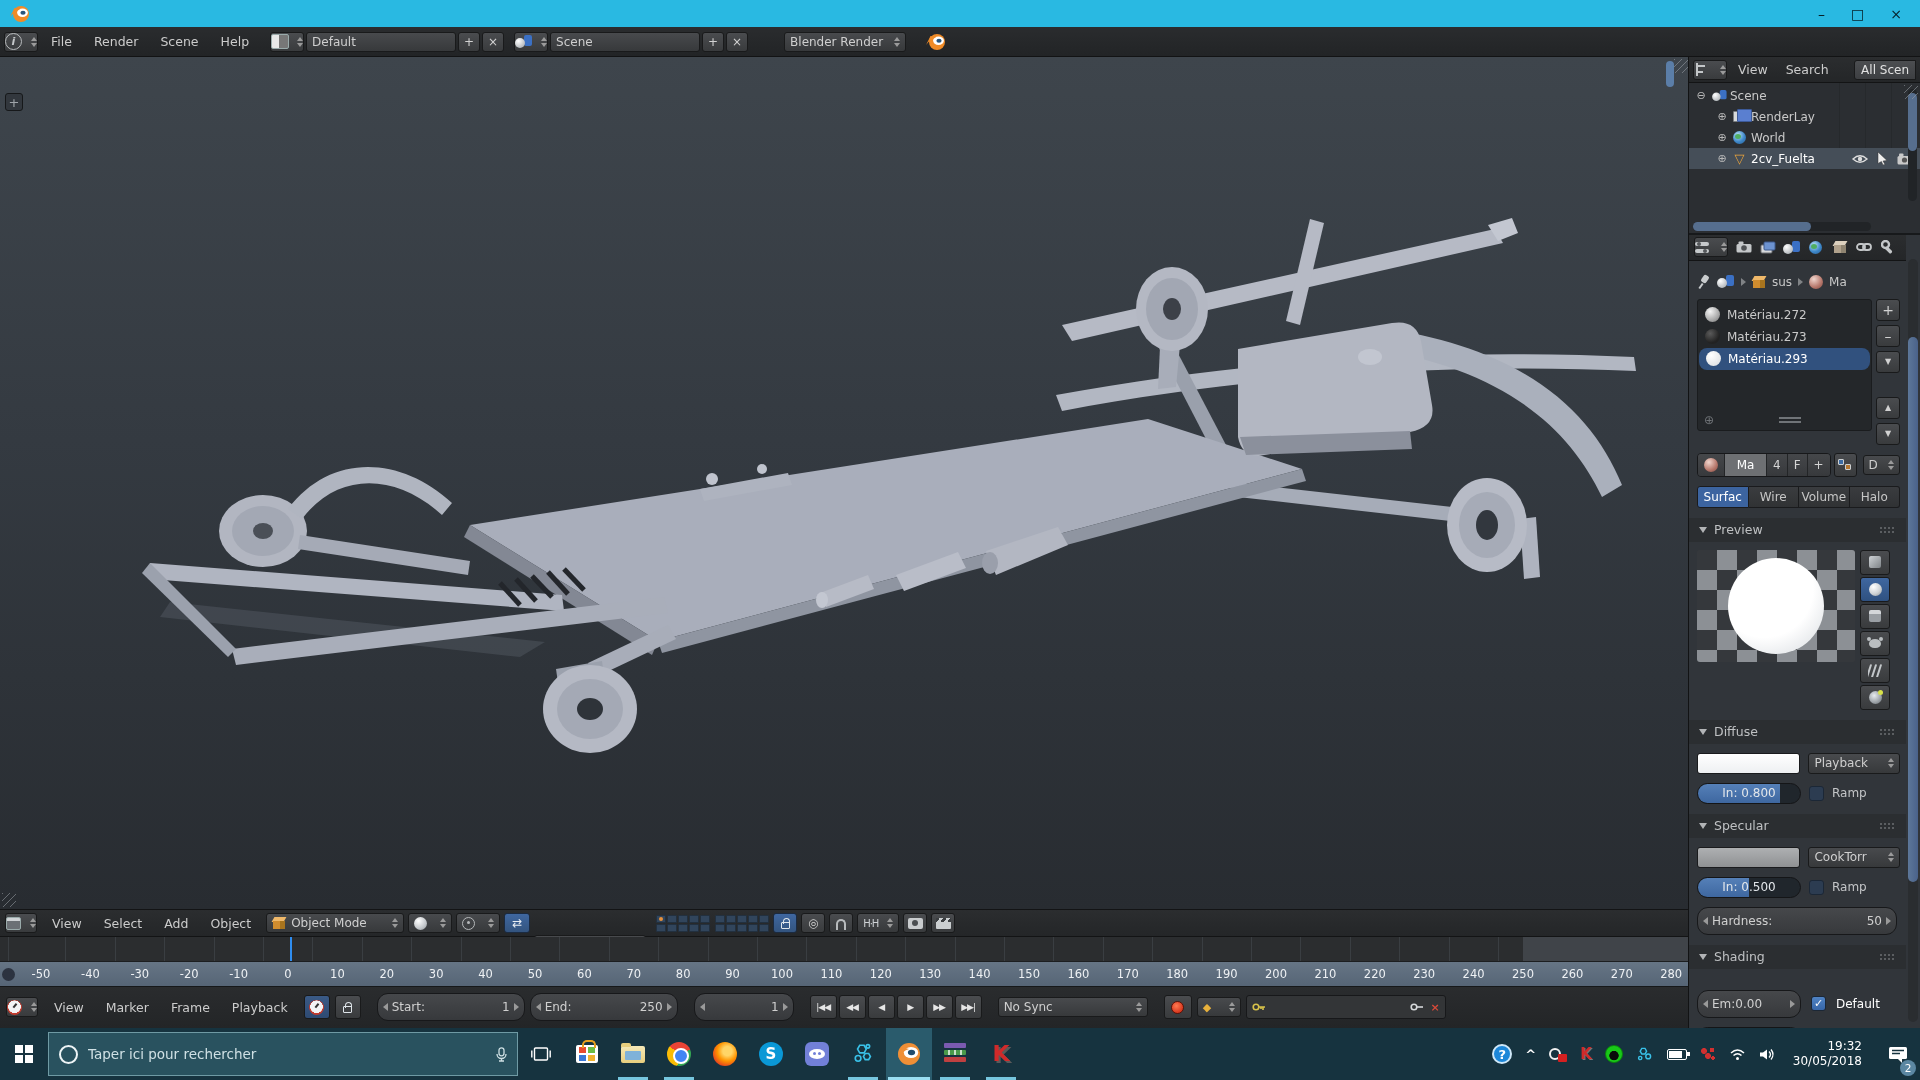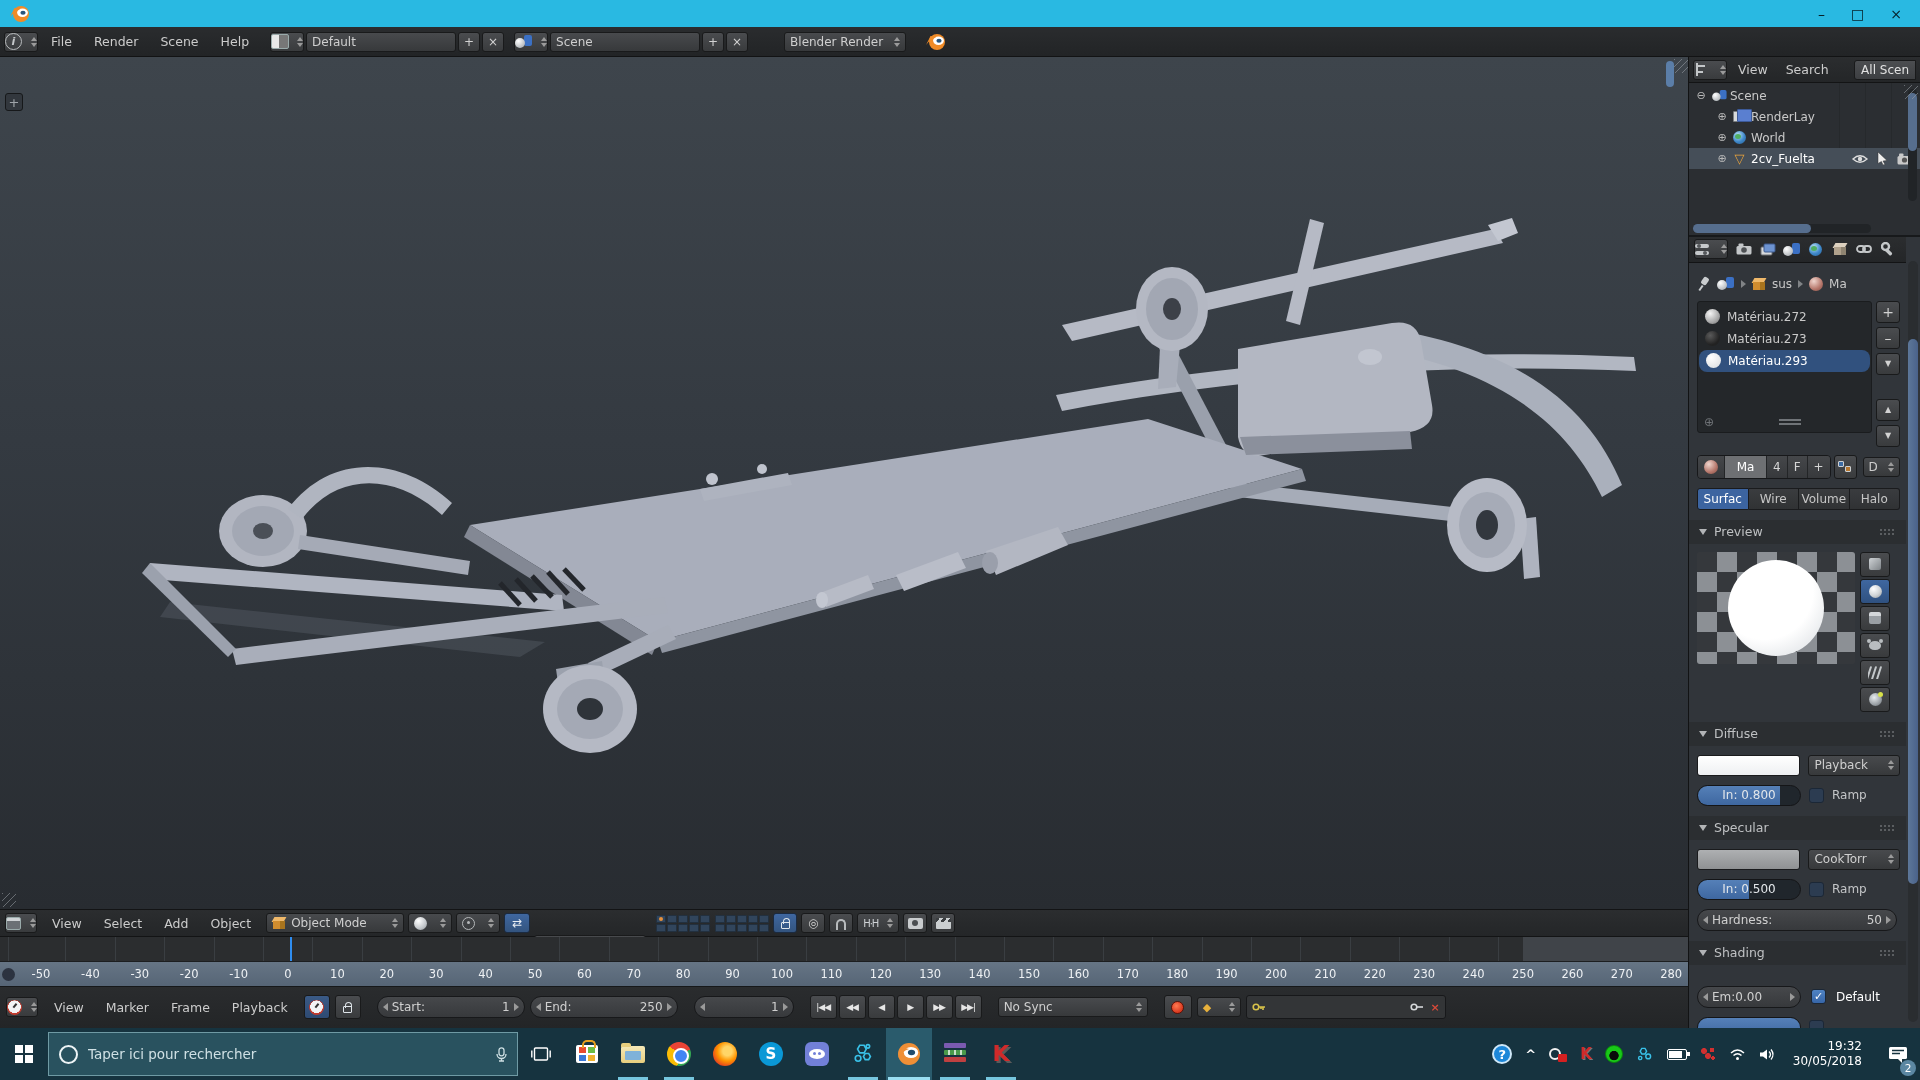--- a/index.html
+++ b/index.html
@@ -92,21 +92,21 @@
   .tl-range-out { position:absolute; left:1523px; right:0; top:0; bottom:0; background:#404449; }
   .playhead { position:absolute; left:290px; top:0; bottom:0; width:2px; background:#2f8df0; }
   .tl-ruler { position:relative; height:25px; background:linear-gradient(#667585,#566576); border-bottom:1px solid #16181a; overflow:hidden; }
   .tl-ruler .lbl { position:absolute; top:5px; left:calc(41px + var(--i) * 49.4px); transform:translateX(-50%);
     color:#eef1f4; font-size:11.5px; }
   .tl-dot { position:absolute; left:2px; top:6px; width:13px; height:13px; border-radius:50%; background:#2c3340; }
   .tl-footer { height:42px; background:linear-gradient(#2a2c2e,#232527); display:flex; align-items:center; padding:0 6px; gap:5px; }
   .clockicon { width:15px; height:15px; border-radius:50%; background:radial-gradient(circle at 50% 45%, #f2f4f5 55%, #c23b2e 58%); position:relative; }
   .clockicon::after { content:""; position:absolute; left:7px; top:3px; width:1.5px; height:5px; background:#333; transform:rotate(40deg); }
   .stepper { position:relative; background:linear-gradient(#46484b,#37393c); border:1px solid #17181a; border-radius:11px;
-    height:22px; display:flex; align-items:center; padding:6px 14px; color:#d0d0d0; gap:6px; }
+    height:22px; display:flex; align-items:center; padding:13px 14px; color:#d0d0d0; gap:6px; }
   .stepper .la { position:absolute; left:5px; width:0; height:0; border-top:4px solid transparent; border-bottom:4px solid transparent; border-right:5px solid #9a9a9a; }
   .stepper .ra { position:absolute; right:5px; width:0; height:0; border-top:4px solid transparent; border-bottom:4px solid transparent; border-left:5px solid #9a9a9a; }
   .stepper .val { margin-left:auto; }
   .pbtn { width:27px; height:24px; font-size:9px; letter-spacing:-1px; color:#e6e6e6; }
   .recbtn { width:28px; height:24px; }
   .recdot { width:13px; height:13px; border-radius:50%; background:radial-gradient(circle at 40% 35%, #ff7a52, #d8381e 70%); border:1px solid #5a1208; }
   .keyfield { background:#333537; border:1px solid #17181a; border-radius:3px; height:24px; width:200px; display:flex; align-items:center; padding:0 5px; gap:4px; }
   .keyx { color:#d84a3a; font-weight:bold; font-size:11px; }
 
   

